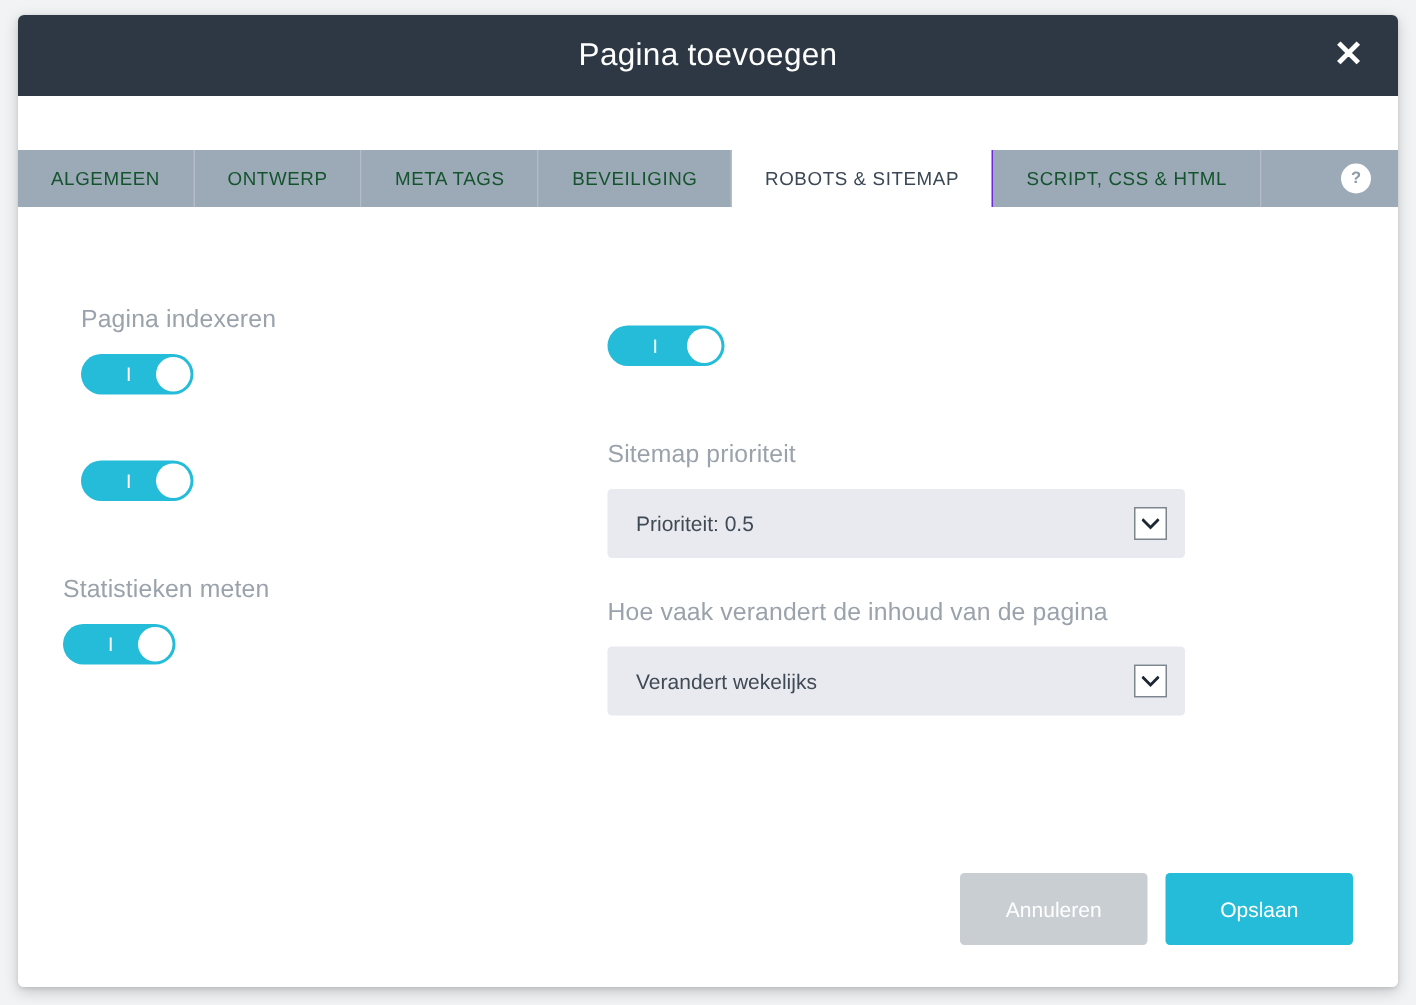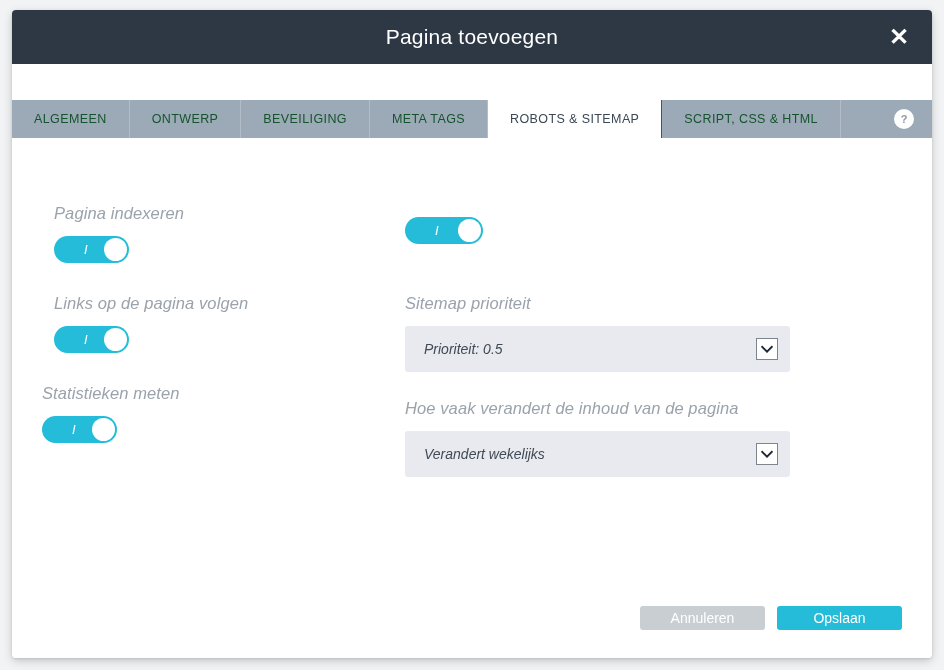--- a/index.html
+++ b/index.html
@@ -121,21 +121,21 @@
     background: #ffffff;
     padding: 0;
   }
   .col {
     position: absolute;
     top: 0;
   }
   .col-left  { left: 30px;  width: 330px; }
   .col-right { left: 381px; width: 400px; }
 
-  .field { margin-top: 0; font-style: italic; }
+  .field { margin-top: 0; }
   .field-label {
     color: #9aa2ab;
     font-size: 16.5px;
     font-weight: 400;
     letter-spacing: 0.1px;
     white-space: nowrap;
   }
 
   
   .toggle {
@@ -201,21 +201,21 @@
 
   
   .footer {
     position: absolute;
     right: 30px;
     bottom: 28px;
     display: flex;
     gap: 12px;
   }
   .btn {
-    height: 24px;
+    height: 48px;
     min-width: 125px;
     border: none;
     border-radius: 3px;
     color: #ffffff;
     font-family: "Liberation Sans", sans-serif;
     font-size: 14px;
     cursor: pointer;
     padding: 0 18px;
     margin-top: 20px;
   }
@@ -228,42 +228,41 @@
 <div class="modal">
 
   <div class="titlebar">
     <div class="title-text">Pagina toevoegen</div>
     <div class="close-btn">✕</div>
   </div>
 
   <div class="tabbar">
     <div class="tab">ALGEMEEN</div>
     <div class="tab">ONTWERP</div>
+    <div class="tab">META TAGS</div>
     <div class="tab">BEVEILIGING</div>
-    <div class="tab">META TAGS</div>
     <div class="tab active">ROBOTS &amp; SITEMAP</div>
     <div class="tab">SCRIPT, CSS &amp; HTML</div>
     <div class="tab-spacer"></div>
     <div class="help-icon">?</div>
   </div>
 
   <div class="content">
 
     <div class="col col-left">
 
       <div class="field" style="position:absolute; top:30px; left:12px;">
         <div class="field-label">Pagina indexeren</div>
         <div class="toggle w-left" style="margin-top:13px;">
           <span class="toggle-mark">I</span>
           <span class="toggle-knob"></span>
         </div>
       </div>
 
       <div class="field" style="position:absolute; top:120px; left:12px;">
-        <div class="field-label">Links op de pagina volgen</div>
         <div class="toggle w-left" style="margin-top:13px;">
           <span class="toggle-mark">I</span>
           <span class="toggle-knob"></span>
         </div>
       </div>
 
       <div class="field" style="position:absolute; top:210px; left:0;">
         <div class="field-label">Statistieken meten</div>
         <div class="toggle w-left" style="margin-top:13px;">
           <span class="toggle-mark">I</span>

